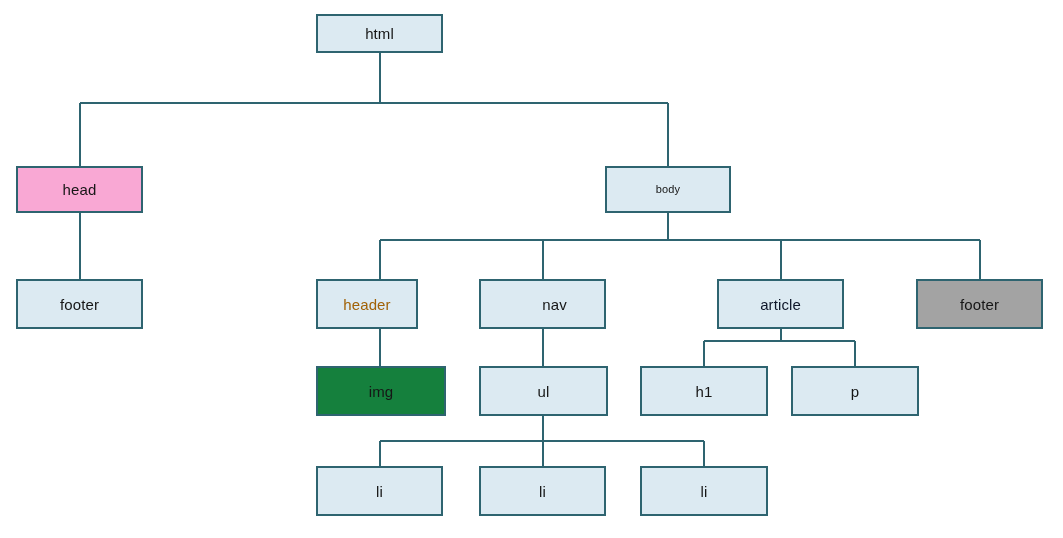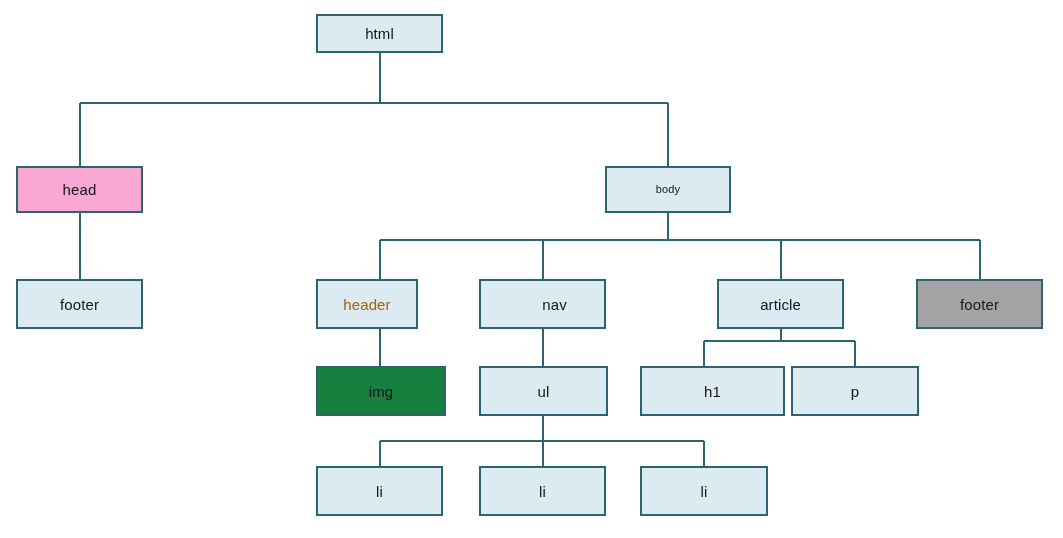--- a/index.html
+++ b/index.html
@@ -96,21 +96,21 @@
       </div>
       <div class="node" style="left: 916px; top: 279px; width: 127px; height: 50px; background: #a3a3a3; border-color: rgb(46, 100, 112); border-width: 2px; font-size: 15px; color: rgb(22, 22, 22);">
         <span class="node-label">footer</span>
       </div>
       <div class="node" style="left: 316px; top: 366px; width: 130px; height: 50px; background: #15803d; border-color: rgb(46, 100, 112); border-width: 2px; font-size: 15px; color: rgb(22, 22, 22);">
         <span class="node-label">img</span>
       </div>
       <div class="node" style="left: 479px; top: 366px; width: 129px; height: 50px; background: rgb(220, 234, 242); border-color: rgb(46, 100, 112); border-width: 2px; font-size: 15px; color: rgb(22, 22, 22);">
         <span class="node-label">ul</span>
       </div>
-      <div class="node" style="left: 640px; top: 366px; width: 145px; height: 50px; background: rgb(220, 234, 242); border-color: rgb(46, 100, 112); border-width: 2px; font-size: 15px; color: rgb(22, 22, 22);">
+      <div class="node" style="left: 640px; top: 366px; width: 128px; height: 50px; background: rgb(220, 234, 242); border-color: rgb(46, 100, 112); border-width: 2px; font-size: 15px; color: rgb(22, 22, 22);">
         <span class="node-label">h1</span>
       </div>
       <div class="node" style="left: 791px; top: 366px; width: 128px; height: 50px; background: rgb(220, 234, 242); border-color: rgb(46, 100, 112); border-width: 2px; font-size: 15px; color: rgb(22, 22, 22);">
         <span class="node-label">p</span>
       </div>
       <div class="node" style="left: 316px; top: 466px; width: 127px; height: 50px; background: rgb(220, 234, 242); border-color: rgb(46, 100, 112); border-width: 2px; font-size: 15px; color: rgb(22, 22, 22);">
         <span class="node-label">li</span>
       </div>
       <div class="node" style="left: 479px; top: 466px; width: 127px; height: 50px; background: rgb(220, 234, 242); border-color: rgb(46, 100, 112); border-width: 2px; font-size: 15px; color: rgb(22, 22, 22);">
         <span class="node-label">li</span>

